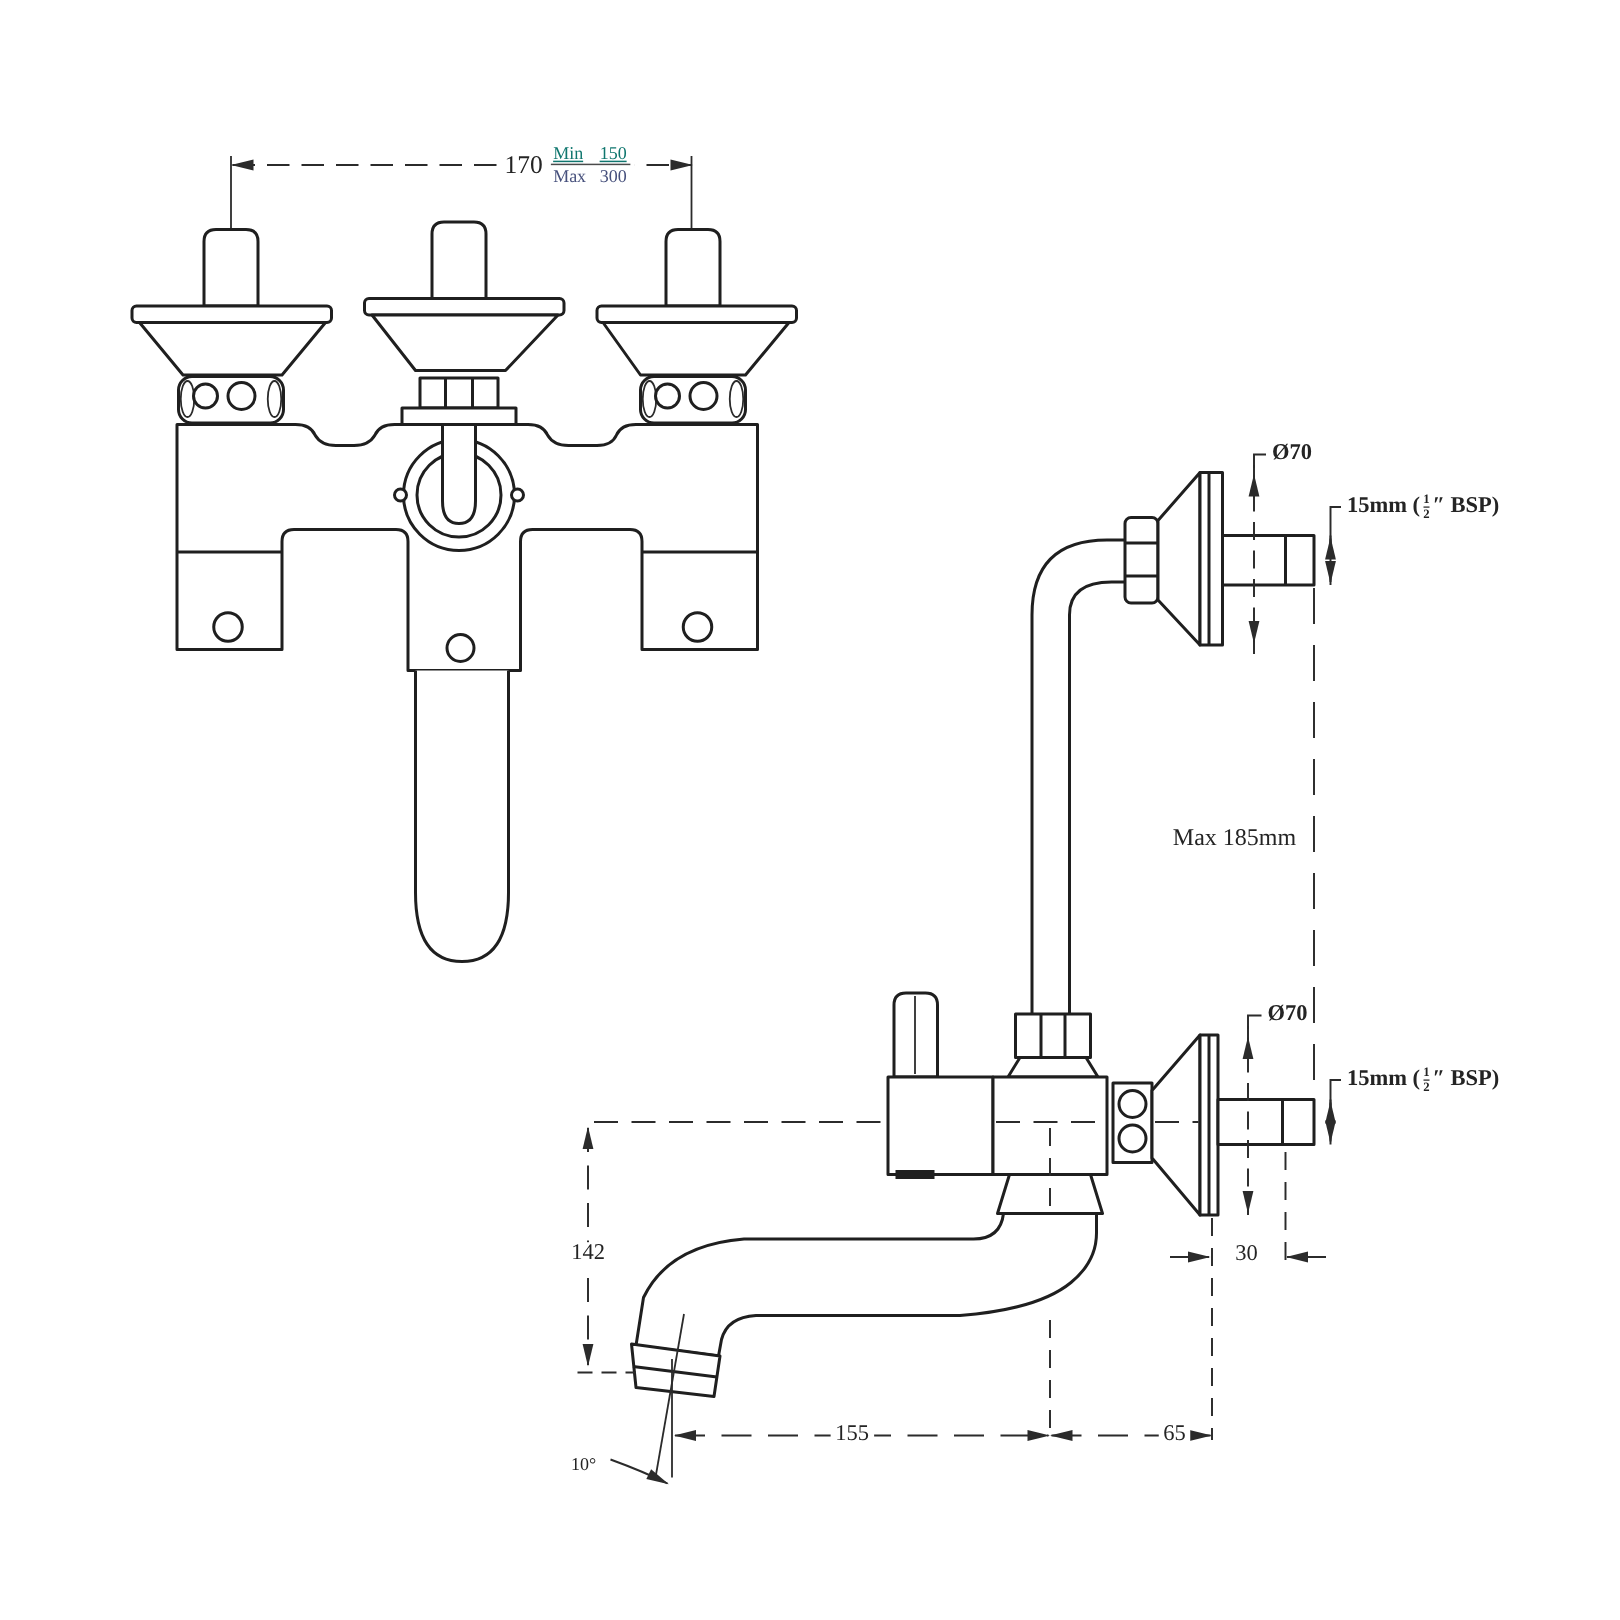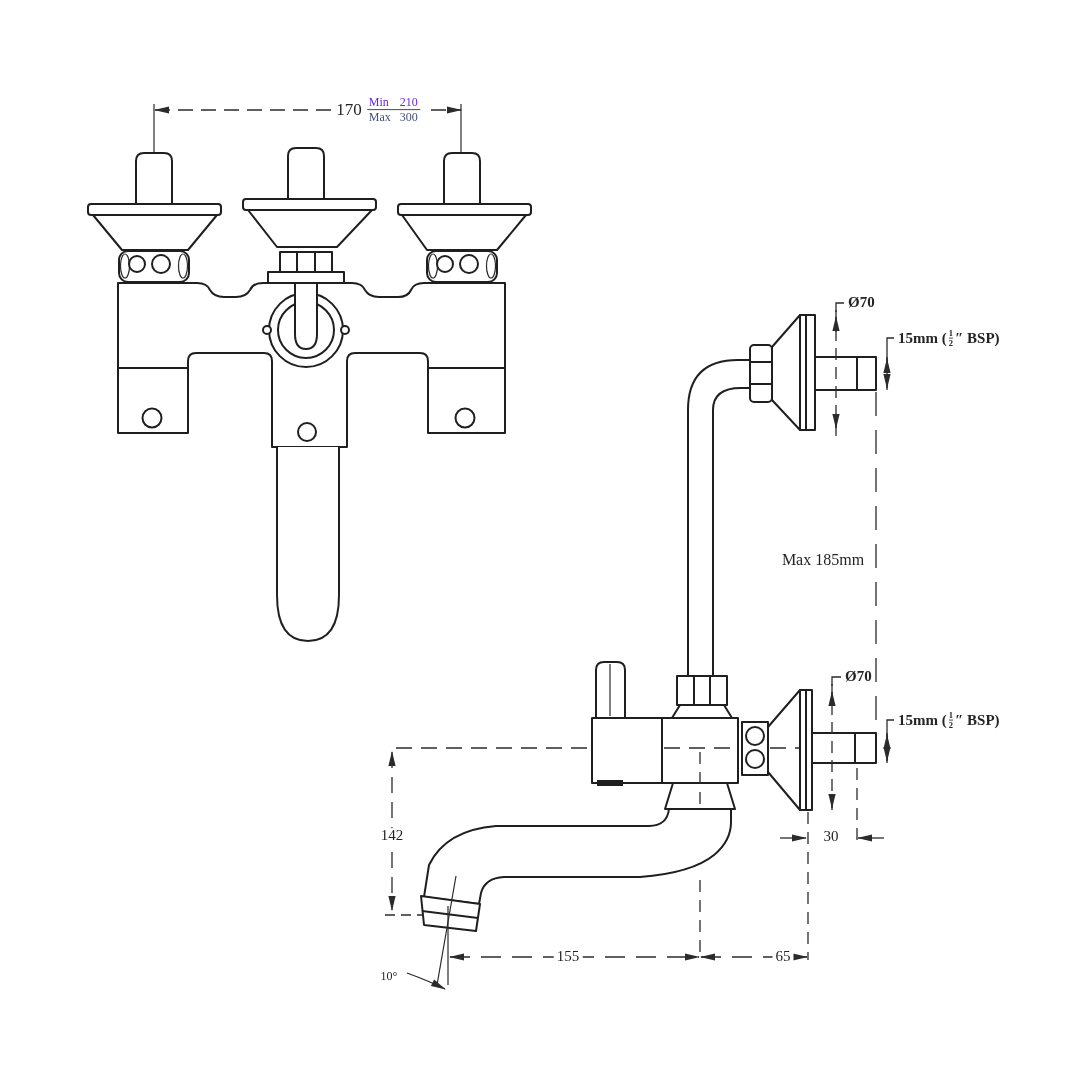--- a/index.html
+++ b/index.html
@@ -14,21 +14,21 @@
   .solidfill{fill:#1f1f1f;stroke:none;}
   
   .lbl{position:absolute;background:#ffffff;white-space:nowrap;line-height:1.05;
        padding:0 3px;font-size:15px;color:#242424;}
   .ctr{transform:translate(-50%,-50%);}
   .vctr{transform:translate(0,-50%);font-weight:bold;}
   .row{display:flex;align-items:center;gap:5px;}
   .frac{display:inline-flex;flex-direction:column;font-size:12px;line-height:1.2;}
   .frac .t{border-bottom:1.4px solid #4a4a4a;}
   .fr{display:flex;justify-content:space-between;gap:9px;padding:0 2px;}
-  .minc{color:#6d28d9;}
+  .minc{color:#0f766e;text-decoration:underline;}
   .maxc{color:#46507c;text-align:right;}
   .halffrac{display:inline-flex;flex-direction:column;font-size:8.5px;line-height:1.05;
             text-align:center;margin:0 1px;}
   .halffrac .t{border-bottom:1px solid #4a4a4a;}
   .big{font-size:17px;}
   .mid{font-size:16px;}
   .sm{font-size:12px;}
 </style>
 </head>
 <body>
@@ -187,21 +187,21 @@
 
     <path class="dim" d="M407,973 Q429,981 445,989" marker-end="url(#arr)"></path>
   </g>
 </svg>
 
   <div class="lbl ctr row" style="left:378px;top:110px;">
     <span class="big">170</span>
     <span class="frac">
       <span class="fr t minc">
         <span>Min</span>
-        <span>210</span>
+        <span>150</span>
       </span>
       <span class="fr maxc">
         <span>Max</span>
         <span>300</span>
       </span>
     </span>
   </div>
 
   <div class="lbl mid ctr" style="left:823px;top:560px;">Max 185mm</div>
 

